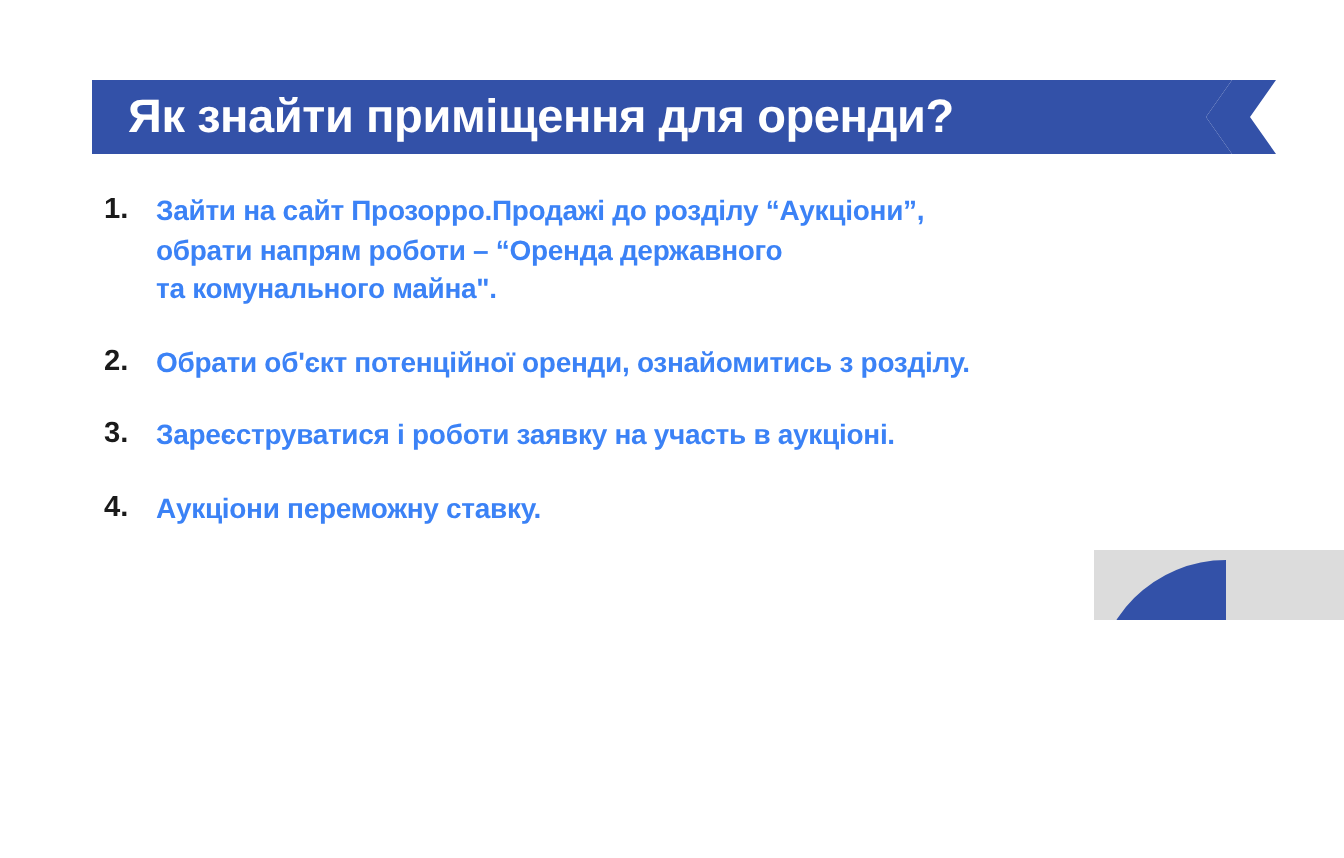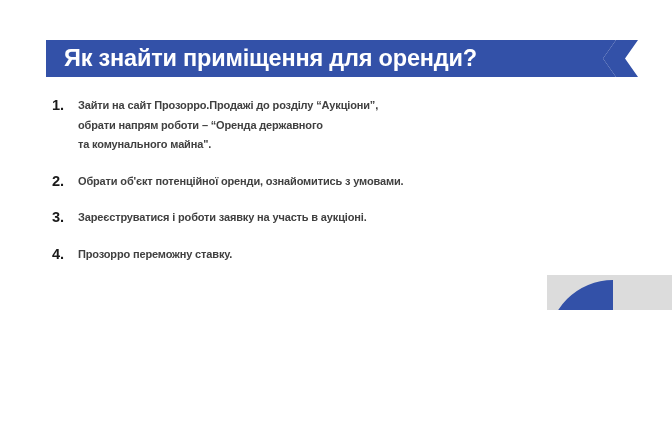--- a/index.html
+++ b/index.html
@@ -76,22 +76,22 @@
   .step-num {
     flex: 0 0 auto;
     width: 26px;
     color: #1a1a1a;
     font-size: 14.6px;
     font-weight: bold;
     line-height: 19.5px;
   }
   .step-text {
     flex: 1 1 auto;
-    color: #404040;
-    font-size: 11px;
+    color: #3b82f6;
+    font-size: 14px;
     font-weight: bold;
     line-height: 19.5px;
     white-space: pre-line;
     letter-spacing: -0.15px;
   }
 </style>
 </head>
 <body>
 
 <div id="slide">
@@ -159,28 +159,28 @@
 
     <div class="step">
       <div class="step-num">1.</div>
       <div class="step-text">Зайти на сайт Прозорро.Продажі до розділу “Аукціони”,
 обрати напрям роботи – “Оренда державного
 та комунального майна".</div>
     </div>
 
     <div class="step">
       <div class="step-num">2.</div>
-      <div class="step-text">Обрати об'єкт потенційної оренди, ознайомитись з умовами.</div>
+      <div class="step-text">Обрати об'єкт потенційної оренди, ознайомитись з розділу.</div>
     </div>
 
     <div class="step">
       <div class="step-num">3.</div>
       <div class="step-text">Зареєструватися і роботи заявку на участь в аукціоні.</div>
     </div>
 
     <div class="step">
       <div class="step-num">4.</div>
-      <div class="step-text">Прозорро переможну ставку.</div>
+      <div class="step-text">Аукціони переможну ставку.</div>
     </div>
 
   </div>
 
 </div>
 
 </body></html>

